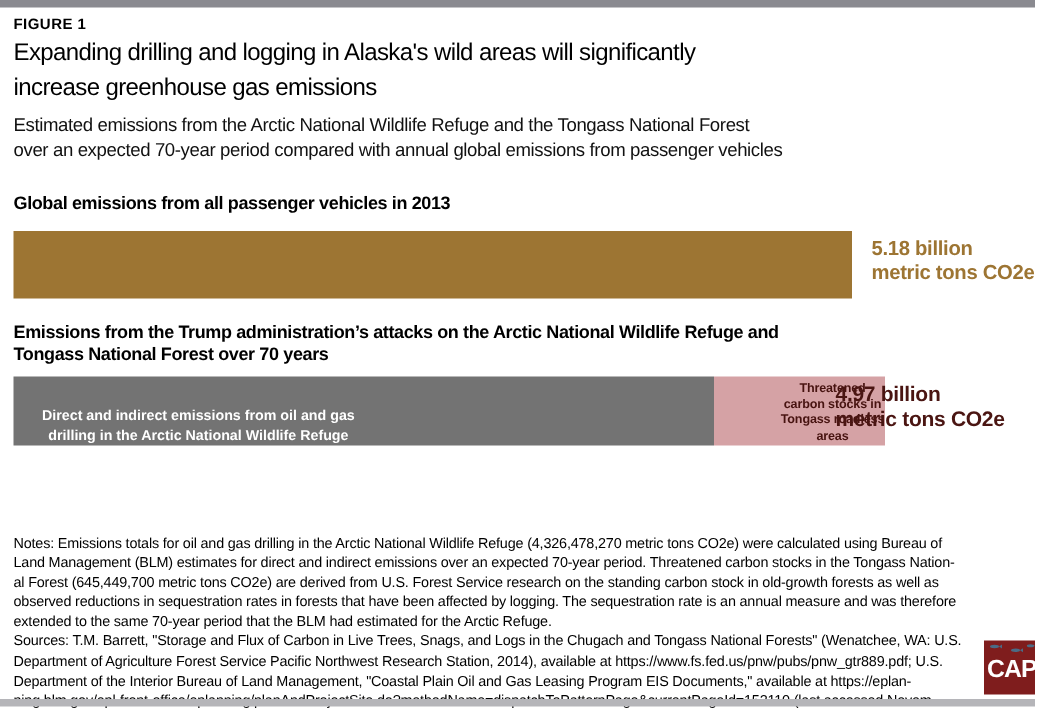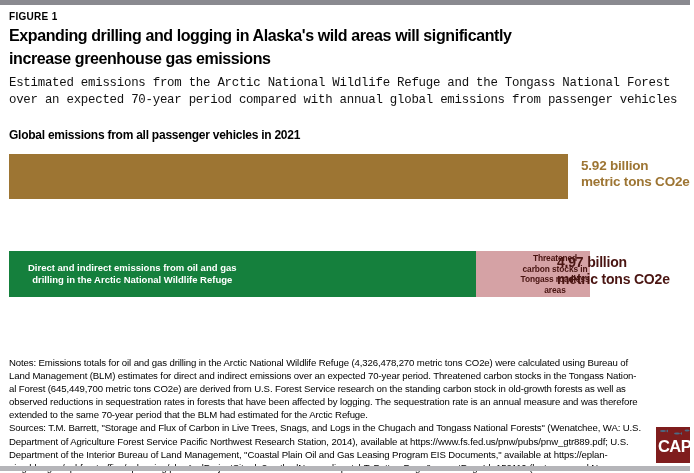--- a/index.html
+++ b/index.html
@@ -2,32 +2,32 @@
 <html><head>
 <meta charset="utf-8">
 <style>
   html,body{margin:0;padding:0;background:#ffffff;}
   .page{
     position:relative;width:690px;height:473px;background:#ffffff;overflow:hidden;
     font-family:"Liberation Sans","DejaVu Sans",sans-serif;color:#000;
   }
   .top-rule{position:absolute;left:0;top:0;width:694px;height:5px;background:#8a8a90;}
   .kicker{position:absolute;left:9px;top:11px;font-size:10px;font-weight:700;letter-spacing:.3px;}
-  .title{position:absolute;left:9px;top:25px;margin:0;font-size:16px;font-weight:700;
+  .title{position:absolute;left:9px;top:25px;margin:0;font-size:16px;font-weight:400;
          line-height:22.5px;letter-spacing:-.4px;white-space:pre-line;}
   .subtitle{position:absolute;left:9px;top:75px;font-size:12.4px;line-height:16.5px;
-         letter-spacing:-.25px;color:#111;white-space:pre-line;font-family:Liberation Mono, monospace;}
+         letter-spacing:-.25px;color:#111;white-space:pre-line;}
   .sec-label{font-size:12px;font-weight:700;letter-spacing:-.25px;white-space:pre-line;line-height:15.3px;}
   .sec1-label{position:absolute;left:9px;top:128px;}
   .sec2-label{position:absolute;left:9px;top:214px;}
   .bar1{position:absolute;left:9px;top:154px;height:45px;background:#9d7533;}
   .value1{position:absolute;left:581px;top:158px;font-size:13.5px;font-weight:700;
           line-height:15.5px;color:#9d7533;white-space:pre-line;letter-spacing:-.2px;}
   .bar2{position:absolute;left:9px;top:251px;height:46px;display:flex;}
-  .seg-dark{background:#15803d;height:100%;display:flex;align-items:center;}
+  .seg-dark{background:#737373;height:100%;display:flex;align-items:flex-end;}
   .seg-dark-label{padding-left:19px;text-align:center;font-size:9.5px;font-weight:700;
           color:#ffffff;line-height:12.5px;white-space:pre-line;width:max-content;}
   .seg-pink{background:#d5a2a5;height:100%;display:flex;align-items:center;justify-content:center;}
   .seg-pink-label{text-align:center;font-size:8.4px;font-weight:700;color:#471310;
           line-height:10.5px;white-space:pre-line;letter-spacing:-.1px;}
   .value2{position:absolute;left:557px;top:254px;font-size:14px;font-weight:700;
           line-height:17px;color:#4a1512;white-space:pre-line;letter-spacing:-.2px;}
   .fineprint{position:absolute;left:9px;top:314px;width:682px;font-size:9.6px;
           line-height:13.1px;letter-spacing:-.12px;color:#000;margin-top:42px;}
   .fineprint div{white-space:pre-line;}
@@ -43,25 +43,27 @@
 
 <div class="page">
   <div class="top-rule"></div>
 
   <div class="kicker">FIGURE 1</div>
   <h1 class="title">Expanding drilling and logging in Alaska's wild areas will significantly
 increase greenhouse gas emissions</h1>
   <div class="subtitle">Estimated emissions from the Arctic National Wildlife Refuge and the Tongass National Forest
 over an expected 70-year period compared with annual global emissions from passenger vehicles</div>
 
-  <div class="sec-label sec1-label">Global emissions from all passenger vehicles in 2021</div>
+  <div class="sec-label sec1-label">Global emissions from all passenger vehicles in 2013</div>
   <div class="bar1" id="bar1" style="width: 559px;"></div>
-  <div class="value1">5.92 billion
+  <div class="value1">5.18 billion
 metric tons CO2e</div>
 
+  <div class="sec-label sec2-label">Emissions from the Trump administration’s attacks on the Arctic National Wildlife Refuge and
+Tongass National Forest over 70 years</div>
   <div class="bar2">
     <div class="seg-dark" id="seg-dark" style="width: 467px;">
       <div class="seg-dark-label">Direct and indirect emissions from oil and gas
 drilling in the Arctic National Wildlife Refuge</div>
     </div>
     <div class="seg-pink" id="seg-pink" style="width: 70px; padding-left: 44px;">
       <div class="seg-pink-label">Threatened
 carbon stocks in
 Tongass roadless
 areas</div>

